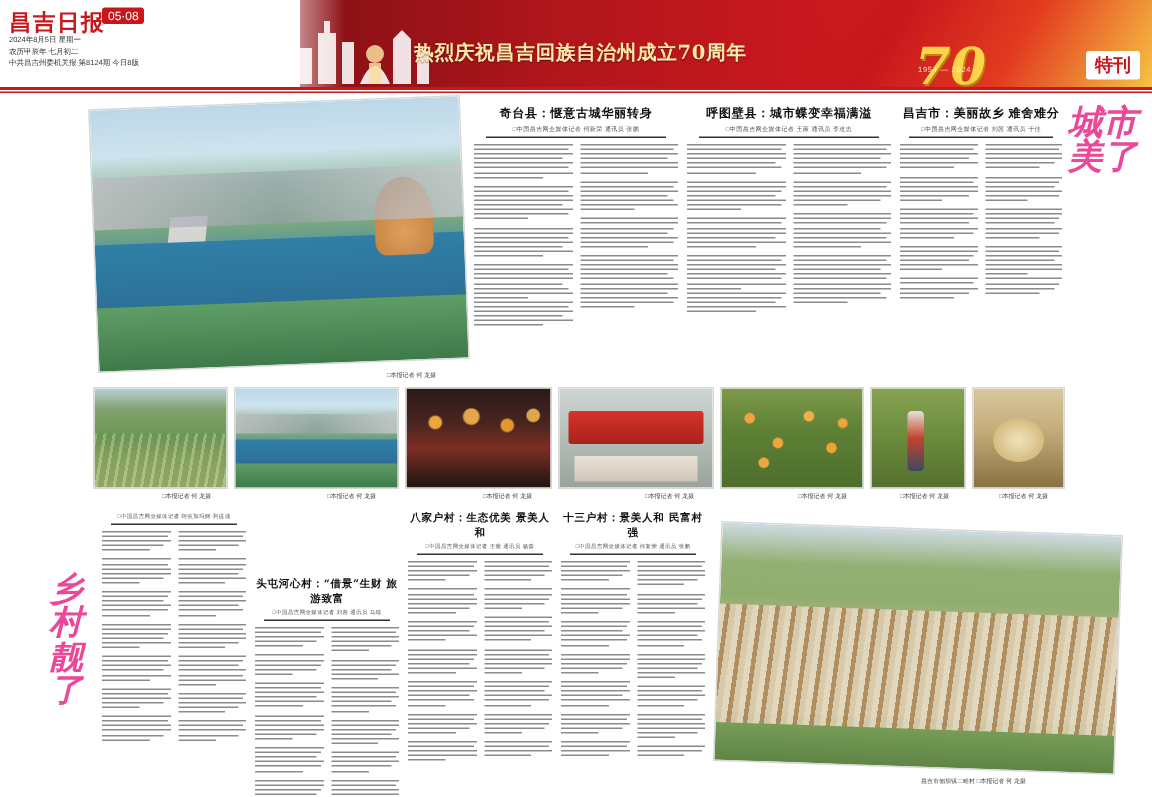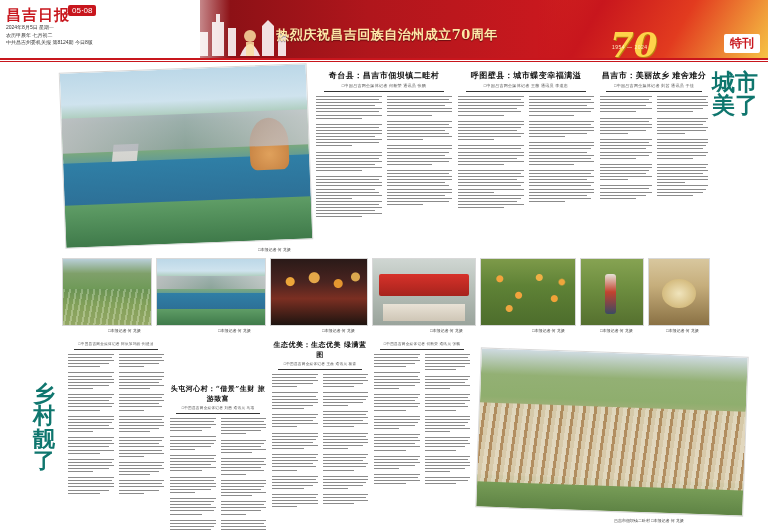--- a/index.html
+++ b/index.html
@@ -120,23 +120,24 @@
 
   
   .photo { position:absolute; overflow:hidden; border:1px solid #d8d8d8; }
   .cap { position:absolute; font-size:4px; color:#444; }
 
   
   .brush {
     position:absolute;
     font-family:"DejaVu Serif", serif;
     font-weight:bold;
-    color:#0f766e;
+    color:#ec4899;
     line-height:1.02;
     letter-spacing:0;
+    font-style:italic;
   }
 
   
   .sky-city {
     width:100%; height:100%;
     background:
       linear-gradient(180deg,#bcd8e8 0%,#cfe3ee 18%,#9fc3a8 30%,#7aa87e 46%,#4e8fa8 58%,#3d7fa0 70%,#5d9a6e 86%,#6aa377 100%);
     position:relative;
   }
   .sky-city:after{
@@ -303,21 +304,21 @@
     <div class="sky-city">
       <div class="road"></div>
       <div class="lake"></div>
       <div class="greens"></div>
       <div class="dome"></div>
     </div>
   </div>
   <div class="cap" style="left:258px; top:247px;">□本报记者 何 龙摄</div>
 
   <div class="art" style="left:316px; top:70px; width:136px;">
-    <div class="art-title" style="font-size:8px;">奇台县：昌吉市佃坝镇二畦村</div>
+    <div class="art-title" style="font-size:8px;">奇台县：惬意古城华丽转身</div>
     <div class="art-sub">□中国昌吉网全媒体记者 何新荣 通讯员 张鹏</div>
     <div class="rule-under"></div>
     <div class="cols">
       <div class="col">
         <div class="tl s1"></div>
           <div class="tl s2"></div>
           <div class="tl s1"></div>
           <div class="tl s3"></div>
           <div class="tl s1"></div>
           <div class="tl s2"></div>
@@ -799,21 +800,21 @@
           <div class="para-gap"></div>
         <div class="tl s1"></div>
           <div class="tl s2"></div>
           <div class="tl s3"></div>
           <div class="tl s5"></div>
       </div>
     </div>
   </div>
 
   <div class="art" style="left:272px; top:340px; width:96px;">
-    <div class="art-title" style="font-size:7px;">生态优美：生态优美 绿满蓝图</div>
+    <div class="art-title" style="font-size:7px;">八家户村：生态优美 景美人和</div>
     <div class="art-sub" style="font-size:3.6px;">□中国昌吉网全媒体记者 王薇 通讯员 杨森</div>
     <div class="rule-under"></div>
     <div class="cols">
       <div class="col">
         <div class="tl s1"></div>
           <div class="tl s2"></div>
           <div class="tl s1"></div>
           <div class="tl s3"></div>
           <div class="tl s5"></div>
           <div class="para-gap"></div>
@@ -898,20 +899,21 @@
           <div class="para-gap"></div>
         <div class="tl s1"></div>
           <div class="tl s2"></div>
           <div class="tl s1"></div>
           <div class="tl s4"></div>
       </div>
     </div>
   </div>
 
   <div class="art" style="left:374px; top:340px; width:96px;">
+    <div class="art-title" style="font-size:7px;">十三户村：景美人和 民富村强</div>
     <div class="art-sub" style="font-size:3.6px;">□中国昌吉网全媒体记者 何新荣 通讯员 张鹏</div>
     <div class="rule-under"></div>
     <div class="cols">
       <div class="col">
         <div class="tl s1"></div>
           <div class="tl s2"></div>
           <div class="tl s1"></div>
           <div class="tl s3"></div>
           <div class="tl s4"></div>
           <div class="para-gap"></div>

